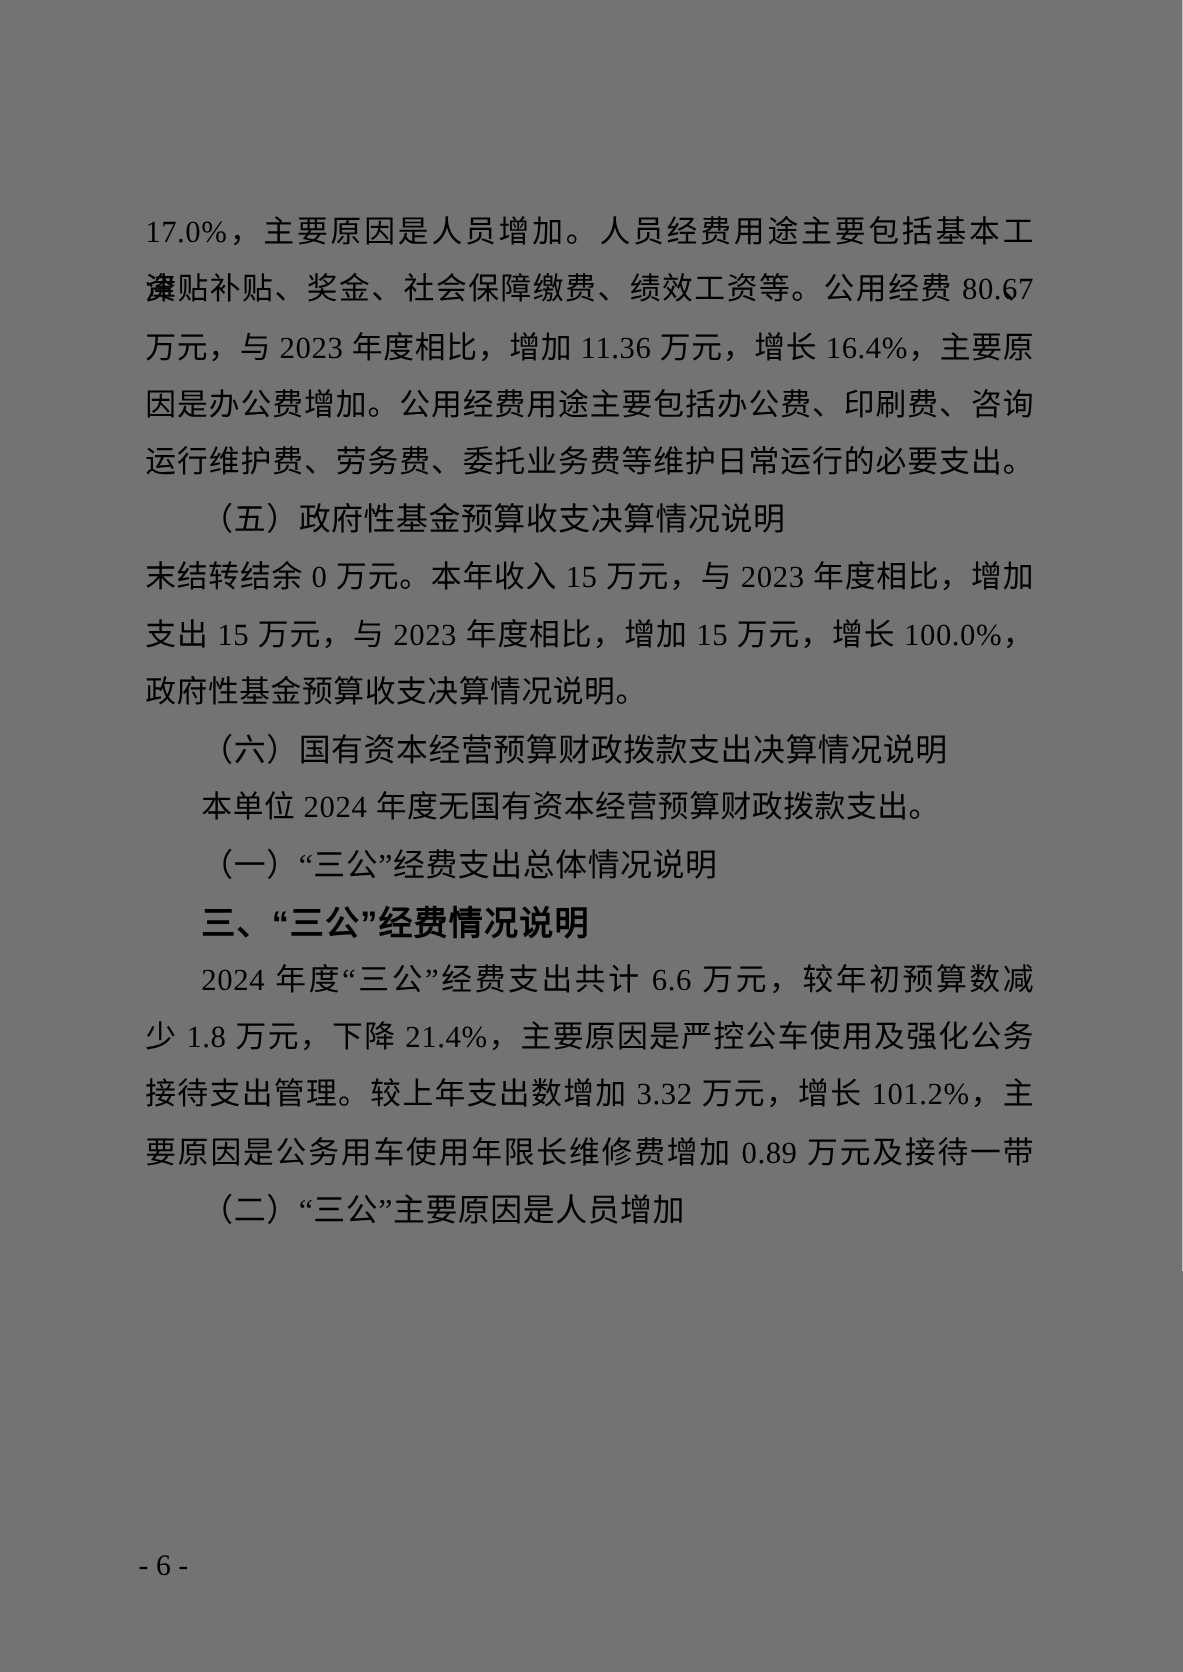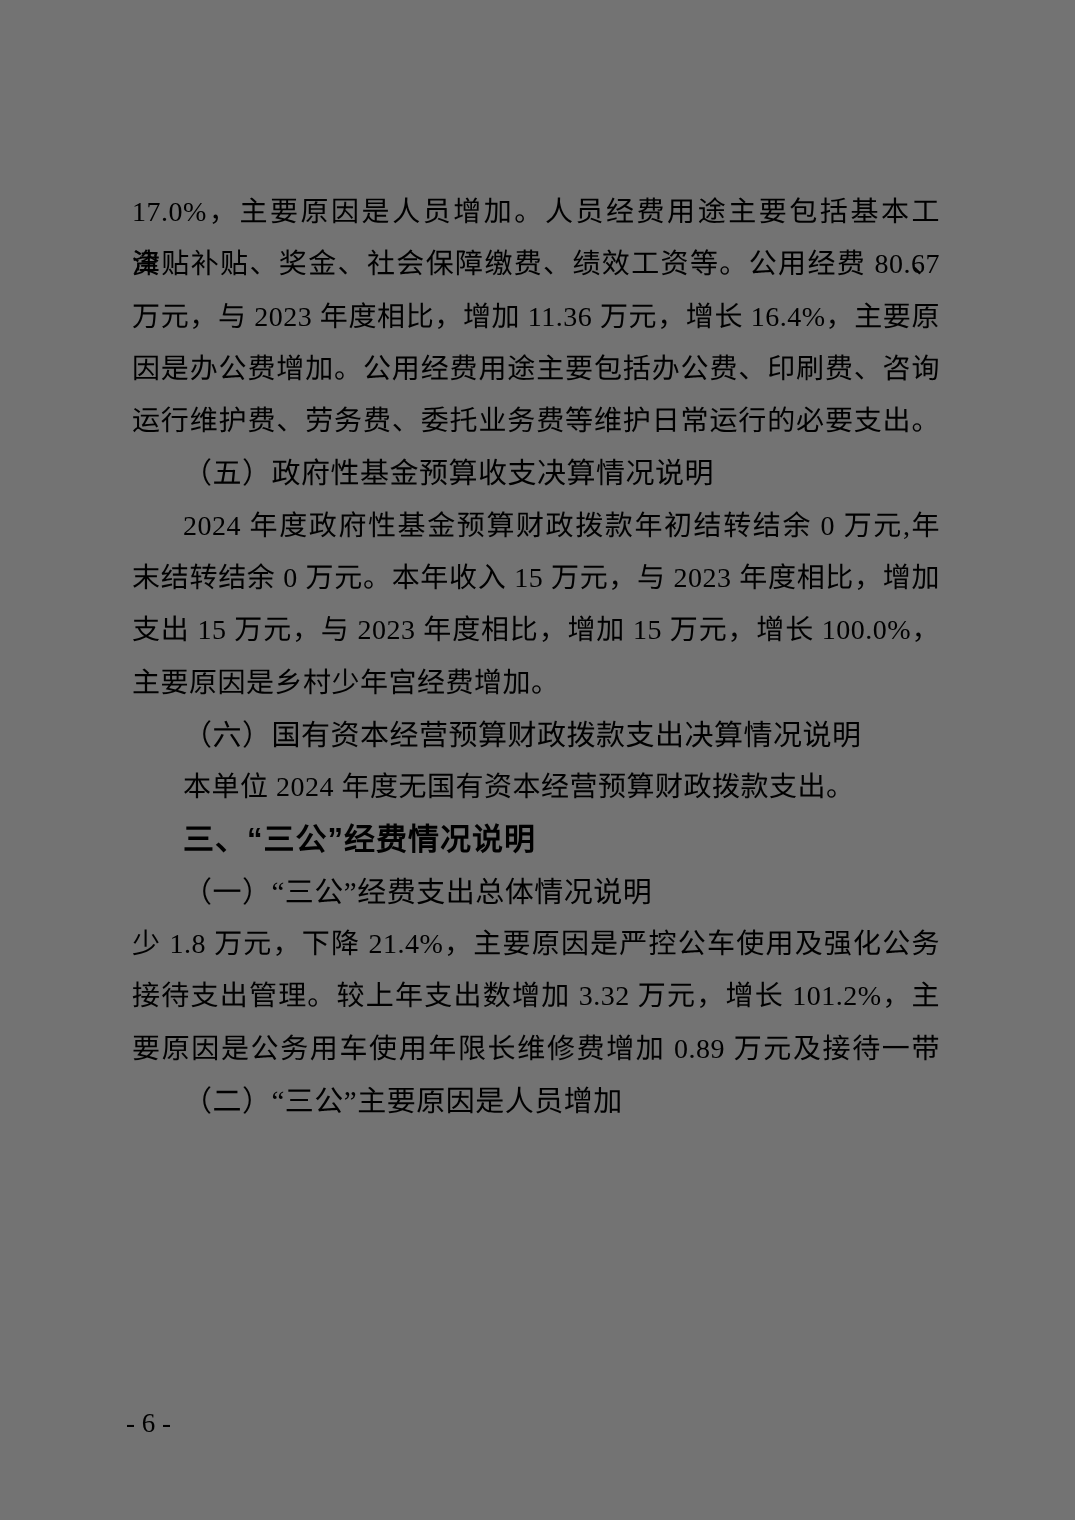--- a/index.html
+++ b/index.html
@@ -63,27 +63,27 @@
 <body>
 
 <div class="page">
   <div class="doc-body">
       <div class="line body justify">17.0%，主要原因是人员增加。人员经费用途主要包括基本工资、</div>
       <div class="line body justify">津贴补贴、奖金、社会保障缴费、绩效工资等。公用经费 80.67</div>
       <div class="line body justify">万元，与 2023 年度相比，增加 11.36 万元，增长 16.4%，主要原</div>
       <div class="line body justify">因是办公费增加。公用经费用途主要包括办公费、印刷费、咨询</div>
       <div class="line body justify">运行维护费、劳务费、委托业务费等维护日常运行的必要支出。</div>
       <div class="line kai indent">（五）政府性基金预算收支决算情况说明</div>
-      <div class="line body indent justify">2024 年度政府性基金预算财政拨款年初结转结余 0 万元,年</div>
       <div class="line body justify">末结转结余 0 万元。本年收入 15 万元，与 2023 年度相比，增加</div>
       <div class="line body justify">支出 15 万元，与 2023 年度相比，增加 15 万元，增长 100.0%，</div>
-      <div class="line body">主要原因是乡村少年宫经费增加。</div>
+      <div class="line body">政府性基金预算收支决算情况说明。</div>
       <div class="line kai indent">（六）国有资本经营预算财政拨款支出决算情况说明</div>
       <div class="line body indent">本单位 2024 年度无国有资本经营预算财政拨款支出。</div>
+      <div class="line kai indent">（一）“三公”经费支出总体情况说明</div>
       <div class="line bold indent">三、“三公”经费情况说明</div>
-      <div class="line kai indent">（一）“三公”经费支出总体情况说明</div>
+      <div class="line body indent justify">2024 年度“三公”经费支出共计 6.6 万元，较年初预算数减</div>
       <div class="line body justify">少 1.8 万元，下降 21.4%，主要原因是严控公车使用及强化公务</div>
       <div class="line body justify">接待支出管理。较上年支出数增加 3.32 万元，增长 101.2%，主</div>
       <div class="line body justify">要原因是公务用车使用年限长维修费增加 0.89 万元及接待一带</div>
       <div class="line kai indent">（二）“三公”主要原因是人员增加</div>
     </div>
   <div class="page-number">- 6 -</div>
 </div>
 
 </body></html>

